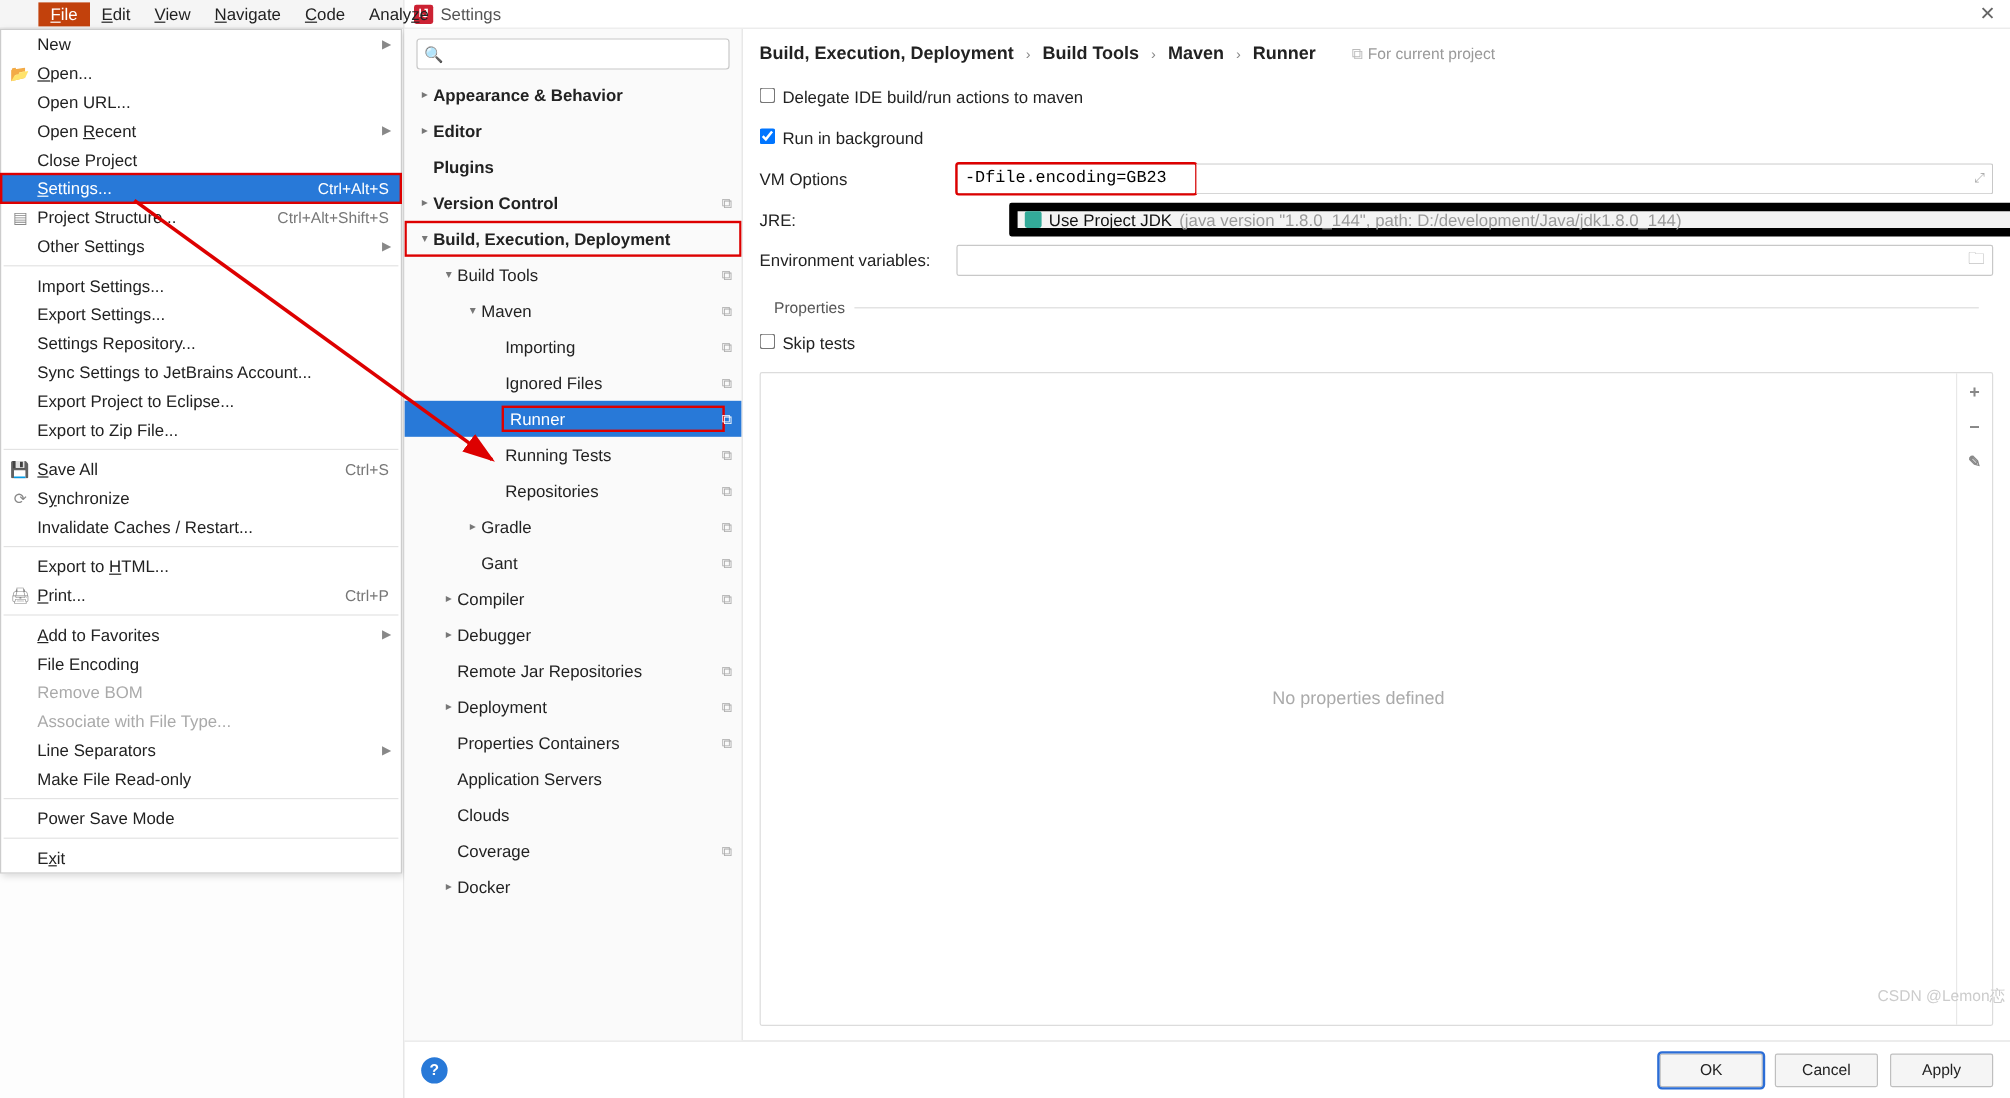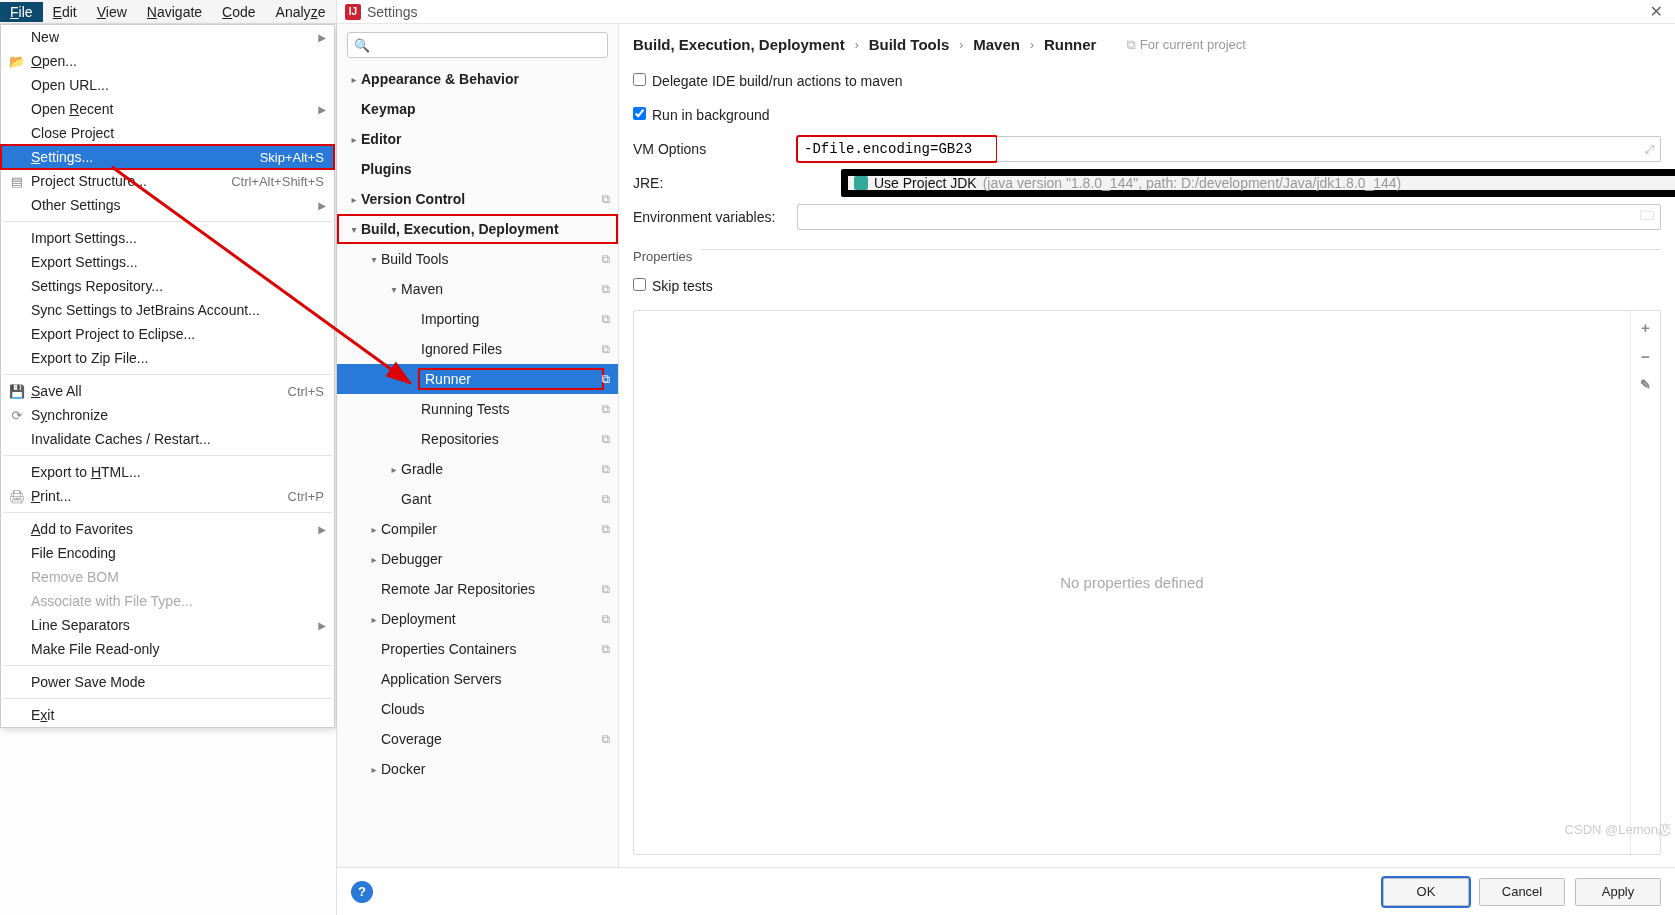--- a/index.html
+++ b/index.html
@@ -3,21 +3,21 @@
 <meta charset="utf-8">
 <style>
   * { box-sizing: border-box; margin: 0; padding: 0; font-family: "Segoe UI", Arial, sans-serif; }
   html, body { width: 1675px; height: 915px; overflow: hidden; background: #fff; font-size: 14px; color: #222; }
   .app { display: flex; width: 100%; height: 100%; }
 
   
   .ide-pane { width: 337px; height: 100%; border-right: 1px solid #e0e0e0; background: #fdfdfd; position: relative; }
   .menubar { display: flex; align-items: center; height: 24px; background: #f5f5f5; border-bottom: 1px solid #e0e0e0; font-size: 14px; }
   .menubar .m { padding: 2px 10px; cursor: default; }
-  .menubar .m.open { background: #0c4a6e; color: #fff; }
+  .menubar .m.open { background: #c2410c; color: #fff; margin-left: 32px; }
   .menubar .m u { text-decoration: underline; }
 
   .dropdown { position: absolute; top: 24px; left: 0; width: 335px; background: #fff; border: 1px solid #ccc; box-shadow: 2px 2px 6px rgba(0,0,0,0.15); }
   .dropdown .item { display: flex; align-items: center; height: 24px; padding: 0 10px 0 30px; font-size: 14px; cursor: default; position: relative; }
   .dropdown .item .ic { position: absolute; left: 8px; width: 16px; height: 16px; display: flex; align-items: center; justify-content: center; font-size: 13px; color: #888; }
   .dropdown .item .label { flex: 1; white-space: nowrap; overflow: hidden; text-overflow: ellipsis; }
   .dropdown .item .accel { color: #777; font-size: 13px; padding-left: 10px; }
   .dropdown .item .sub { position: absolute; right: 8px; color: #888; font-size: 10px; }
   .dropdown .item.disabled .label { color: #aaa; }
   .dropdown .item.hl { background: #2879d8; color: #fff; }
@@ -72,21 +72,21 @@
   .txt-wrap .expand { position:absolute; right:6px; top:50%; transform:translateY(-50%); color:#aaa; font-size:11px; }
   .boxed-field { outline:2px solid #d00; outline-offset:-1px; padding-right:24px; width:200px; background:#fff; }
   .sel { width:100%; height:28px; border:7px solid #000000; border-radius:2px; background:#f3f3f3; display:flex; align-items:center; padding:0 6px; gap:6px;margin-left:44px; }
   .sel .ficon { width:14px;height:14px; background:#3a9; border-radius:2px; }
   .sel .main { color:#111; }
   .sel .hint { color:#999; }
   .sel .dd { margin-left:auto; color:#555; font-size:10px; }
   .env-wrap { flex:1; display:flex; align-items:center; }
   .env-in { flex:1; height:26px; border:1px solid #c8c8c8; border-radius:2px; background:#fff; display:flex; align-items:center; padding:0 6px; }
   .env-in .fi { color:#aaa; margin-left:auto; font-size:14px; }
-  .section-hdr { display:flex; margin:12px 0 8px; color:#555; font-size:13px; }
+  .section-hdr { display:flex; align-items:center; margin:12px 12px 8px; color:#555; font-size:13px; }
   .section-hdr .line { flex:1; height:1px; background:#dcdcdc; margin-left:8px; }
   .props-panel { flex:1; display:flex; border:1px solid #dcdcdc; border-radius:2px; min-height:0; margin-bottom:12px; }
   .props-main { flex:1; display:flex; align-items:center; justify-content:center; color:#aaa; font-size:15px; }
   .props-tools { width:30px; border-left:1px solid #e8e8e8; display:flex; flex-direction:column; align-items:center; gap:12px; padding-top:8px; }
   .props-tools span { color:#888; font-size:15px; font-weight:bold; }
 
   
   .bottombar { height:48px; border-top:1px solid #e0e0e0; display:flex; align-items:center; padding:0 14px; gap:10px; }
   .help { width:22px;height:22px; border-radius:50%; background:#2879d8; color:#fff; display:flex;align-items:center;justify-content:center; font-size:13px; font-weight:bold; }
   .spacer { flex:1; }
@@ -131,21 +131,21 @@
           <span class="label">Open <u>R</u>ecent</span>
           <span class="sub">▶</span>
         </div>
         <div class="item">
           <span class="ic"></span>
           <span class="label">Close Project</span>
         </div>
         <div class="item hl boxed">
           <span class="ic"></span>
           <span class="label"><u>S</u>ettings...</span>
-          <span class="accel">Skip+Alt+S</span>
+          <span class="accel">Ctrl+Alt+S</span>
         </div>
         <div class="item">
           <span class="ic">▤</span>
           <span class="label">Project Structure...</span>
           <span class="accel">Ctrl+Alt+Shift+S</span>
         </div>
         <div class="item">
           <span class="ic"></span>
           <span class="label">Other Settings</span>
           <span class="sub">▶</span>
@@ -260,24 +260,20 @@
         <div class="s-search">
           <div class="box">
             <span class="mag">🔍</span>
             <input style="border: none; outline: none; flex: 1 1 0%; font-size: 14px; background: transparent;">
           </div>
         </div>
         <div class="s-tree" id="stree">
             <div class="tn d0">
               <span class="arrow ">▸</span>
               <span class="txt bold">Appearance &amp; Behavior</span>
-            </div>
-            <div class="tn d0">
-              <span class="arrow none"></span>
-              <span class="txt bold">Keymap</span>
             </div>
             <div class="tn d0">
               <span class="arrow ">▸</span>
               <span class="txt bold">Editor</span>
             </div>
             <div class="tn d0">
               <span class="arrow none"></span>
               <span class="txt bold">Plugins</span>
             </div>
             <div class="tn d0">

